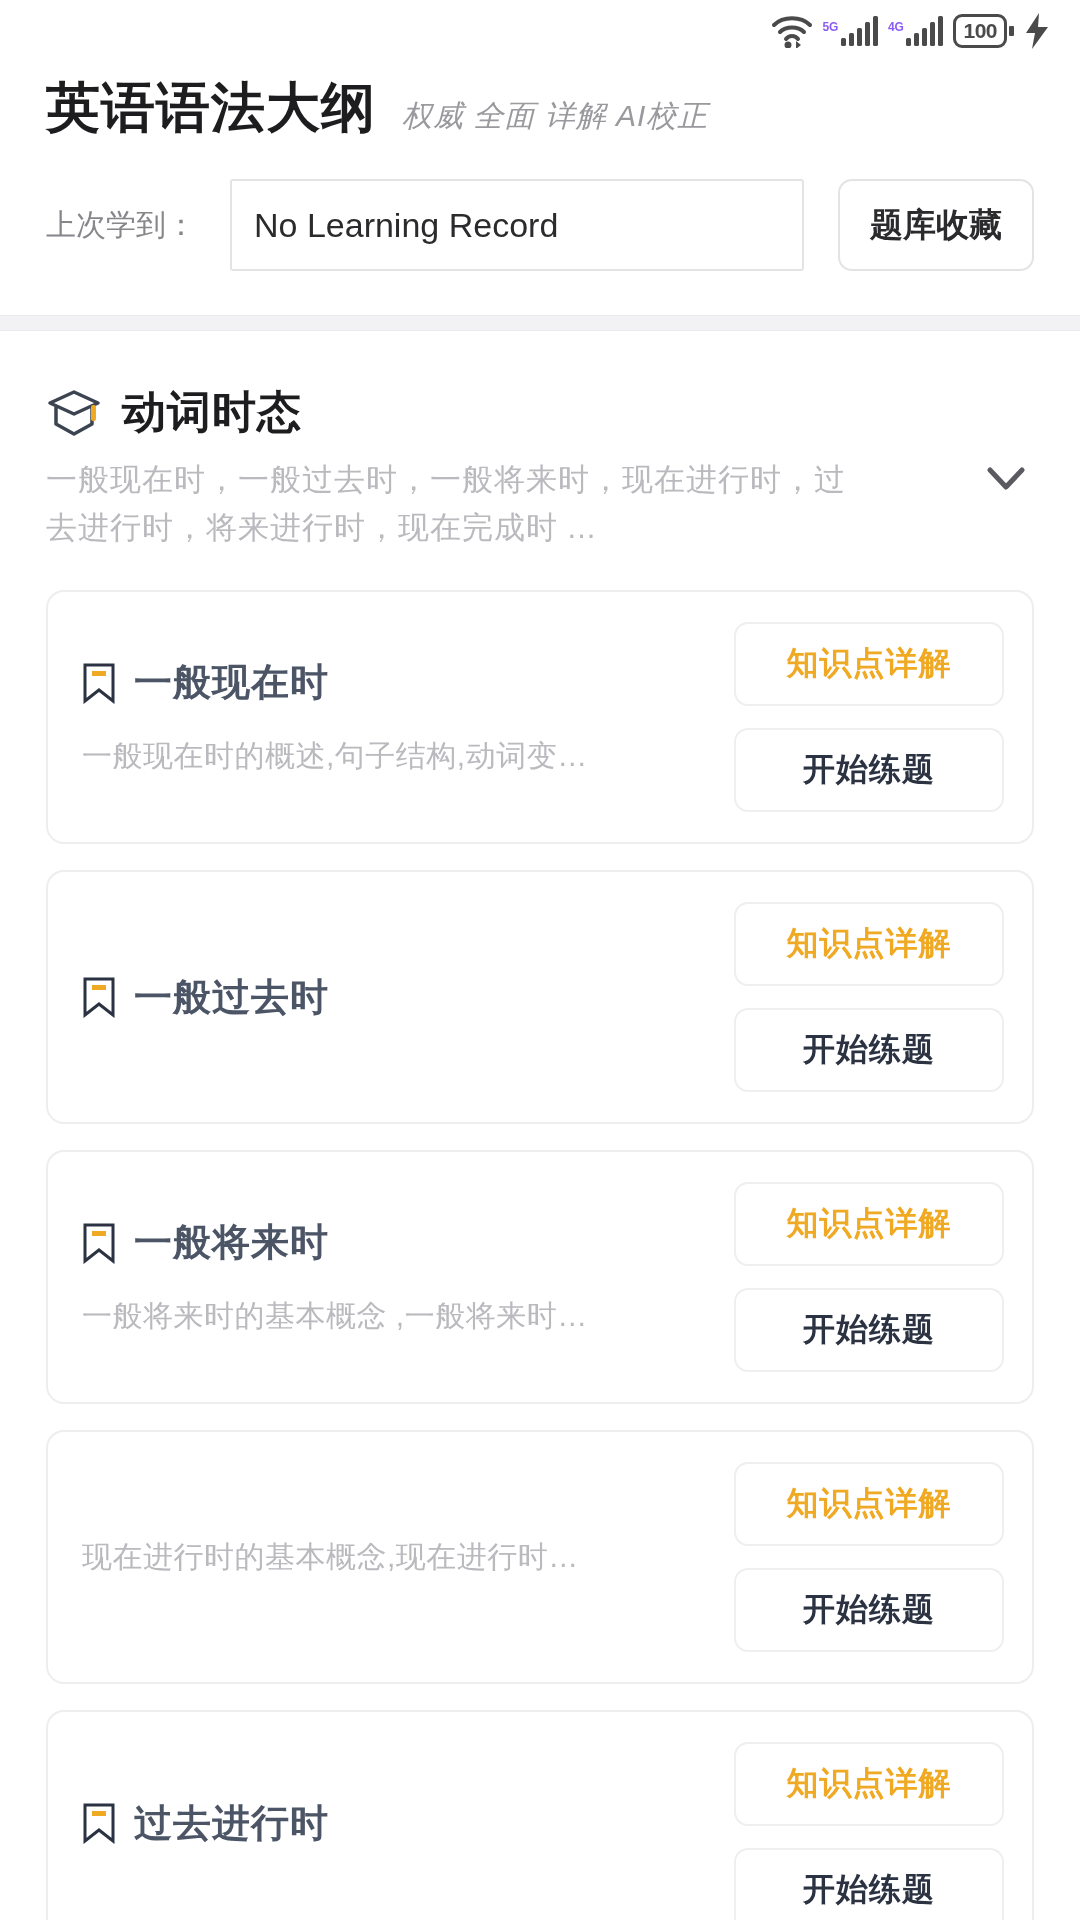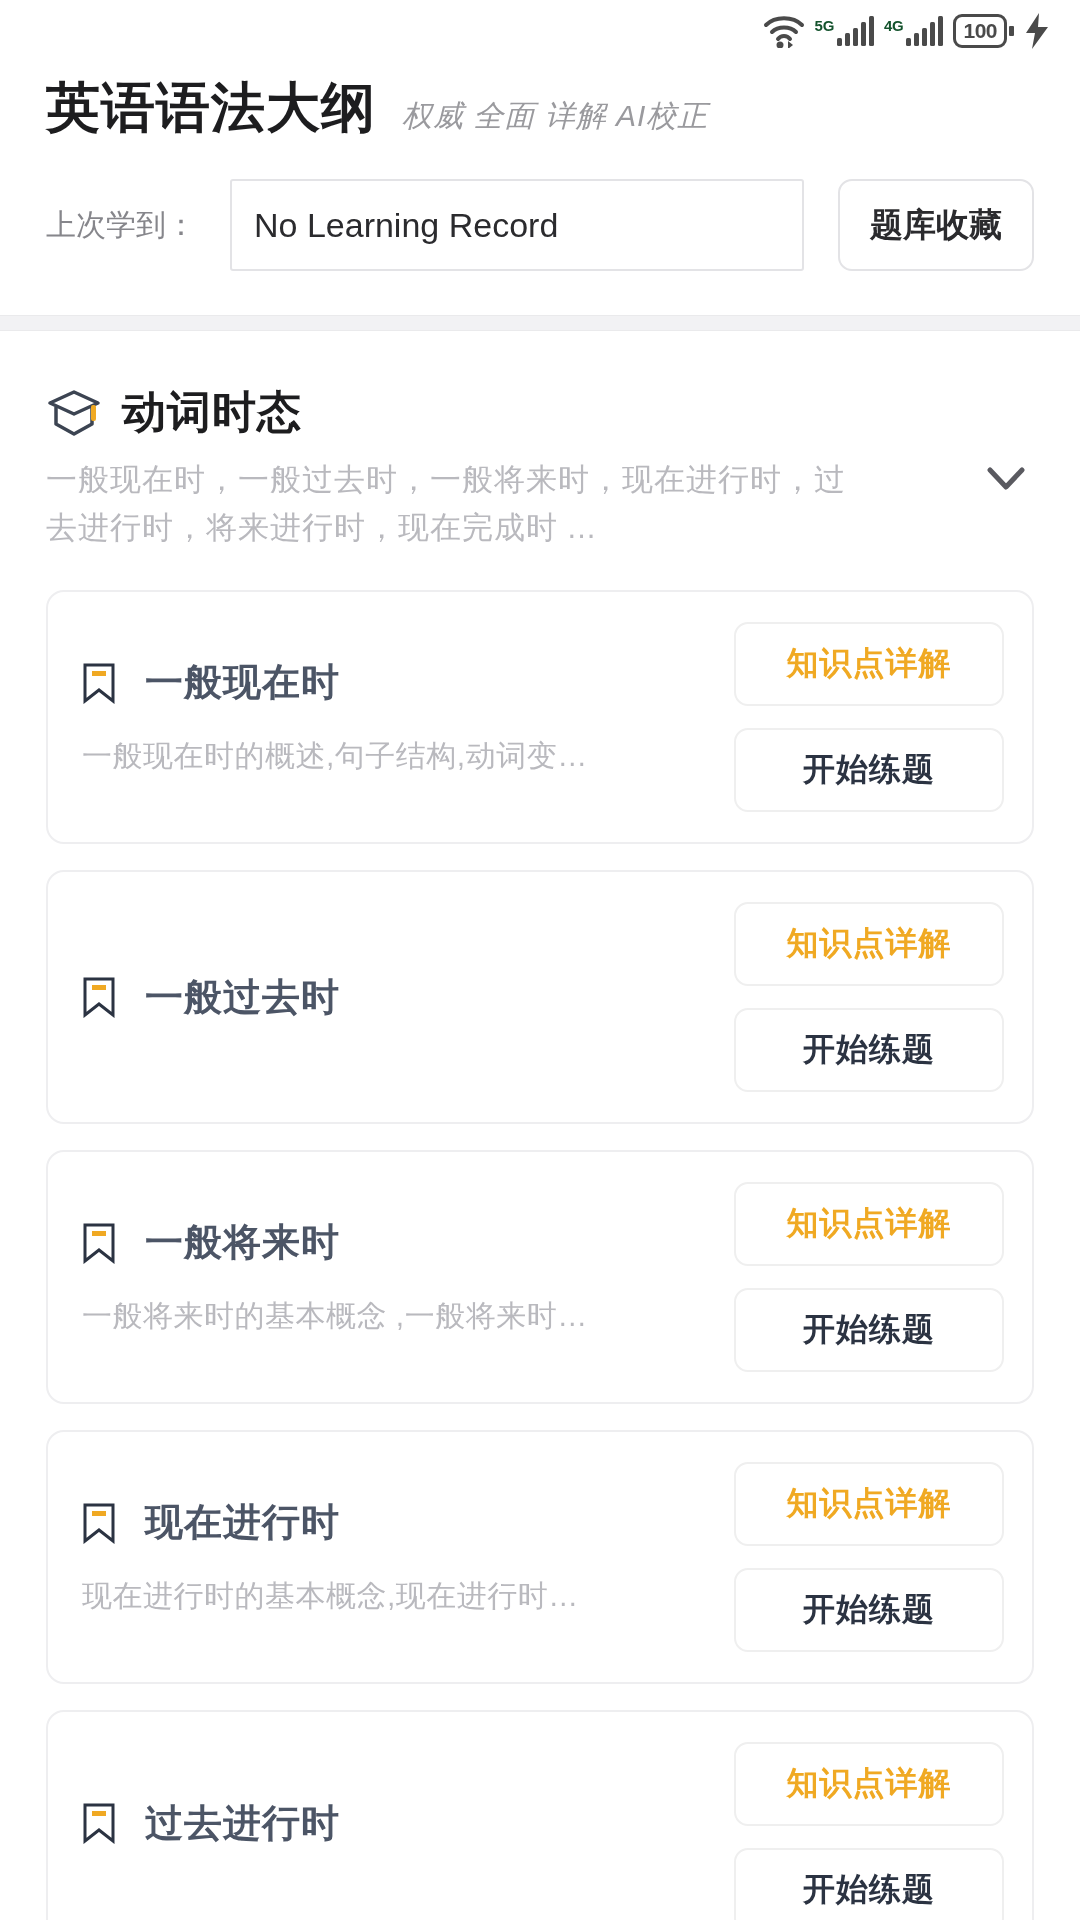--- a/index.html
+++ b/index.html
@@ -16,21 +16,21 @@
     display:flex;
     align-items:center;
     justify-content:flex-end;
     padding:0 30px 0 0;
     gap:10px;
   }
   .sb-icon{ display:flex; align-items:flex-end; color:#4a4a4a; }
   .sb-icon svg{ display:block; }
   .sig-group{ display:flex; align-items:flex-end; gap:3px; }
   .gen-label{
-    font-size:15px; font-weight:700; color:#14532d;
+    font-size:12px; font-weight:700; color:#8b5cf6;
     line-height:1; position:relative; top:-13px; letter-spacing:-.3px;
   }
   .bars{ display:flex; align-items:flex-end; gap:3px; height:30px; }
   .bars i{ display:block; width:5px; background:#4a4a4a; border-radius:1.5px; }
   .bars i:nth-child(1){ height:8px; }
   .bars i:nth-child(2){ height:13px; }
   .bars i:nth-child(3){ height:18px; }
   .bars i:nth-child(4){ height:24px; }
   .bars i:nth-child(5){ height:30px; }
   .battery{
@@ -122,21 +122,21 @@
     padding:30px 28px 30px 34px;
     display:flex;
     align-items:center;
     gap:16px;
     min-height:208px;
   }
   .card-left{
     flex:1; min-width:0;
     display:flex; flex-direction:column; gap:28px;
   }
-  .card-title-row{ display:flex; align-items:center; gap:29px;font-family:Liberation Serif, serif; }
+  .card-title-row{ display:flex; align-items:center; gap:18px;font-family:Liberation Serif, serif; }
   .bookmark-icon{ width:34px; height:42px; flex:none; }
   .card-title{
     font-size:38px; font-weight:700; color:#4c5566; letter-spacing:1px;
   }
   .card-desc{
     font-size:30px; color:#b9b9be;
     white-space:nowrap; overflow:hidden; text-overflow:ellipsis;
     letter-spacing:.5px;
   }
   .card-actions{
@@ -294,29 +294,20 @@
         <div class="card-desc">一般将来时的基本概念 ,一般将来时…</div>
       </div>
       <div class="card-actions">
         <div class="btn btn-detail">知识点详解</div>
         <div class="btn btn-practice">开始练题</div>
       </div>
     </div>
 
     <div class="card">
       <div class="card-left">
-        <div class="card-title-row">
-          <span class="bookmark-icon">
-            <svg width="34" height="42" viewBox="0 0 34 42">
-              <path d="M3 3 L31 3 L31 39 L17 28 L3 39 Z" fill="none" stroke="#2b3342" stroke-width="3"></path>
-              <rect x="10" y="9" width="14" height="5" fill="#f0a923"></rect>
-            </svg>
-          </span>
-          <span class="card-title">现在进行时</span>
-        </div>
         <div class="card-desc">现在进行时的基本概念,现在进行时…</div>
       </div>
       <div class="card-actions">
         <div class="btn btn-detail">知识点详解</div>
         <div class="btn btn-practice">开始练题</div>
       </div>
     </div>
 
     <div class="card">
       <div class="card-left">

